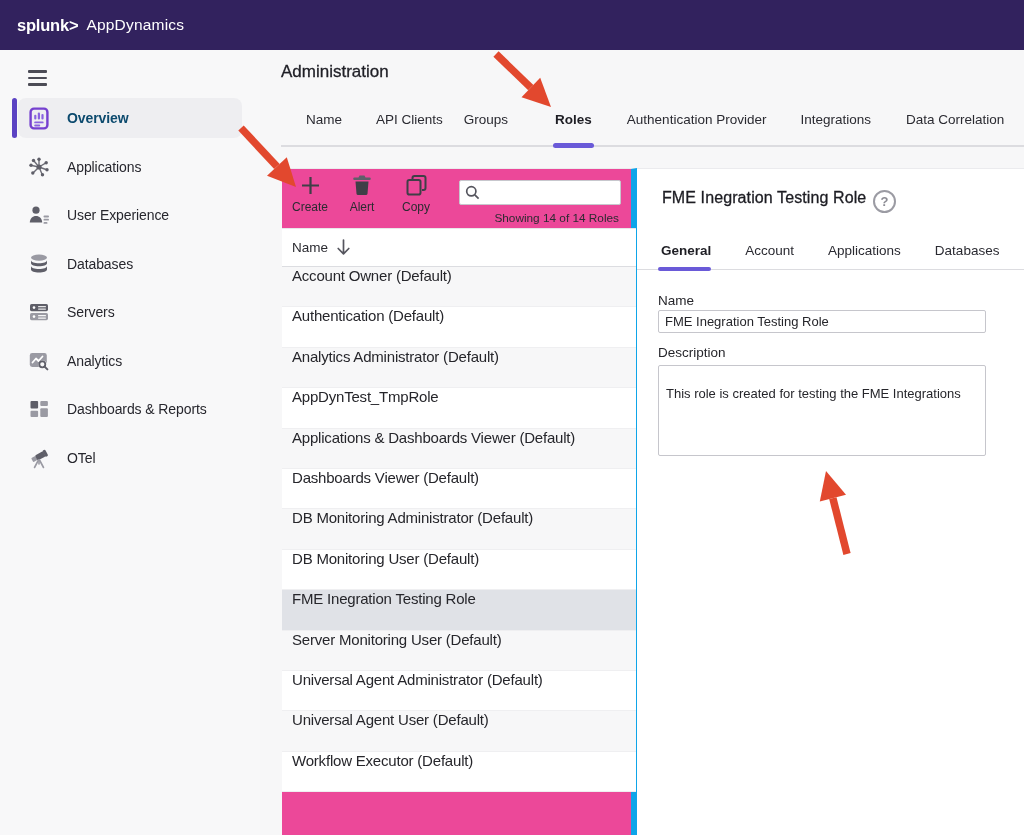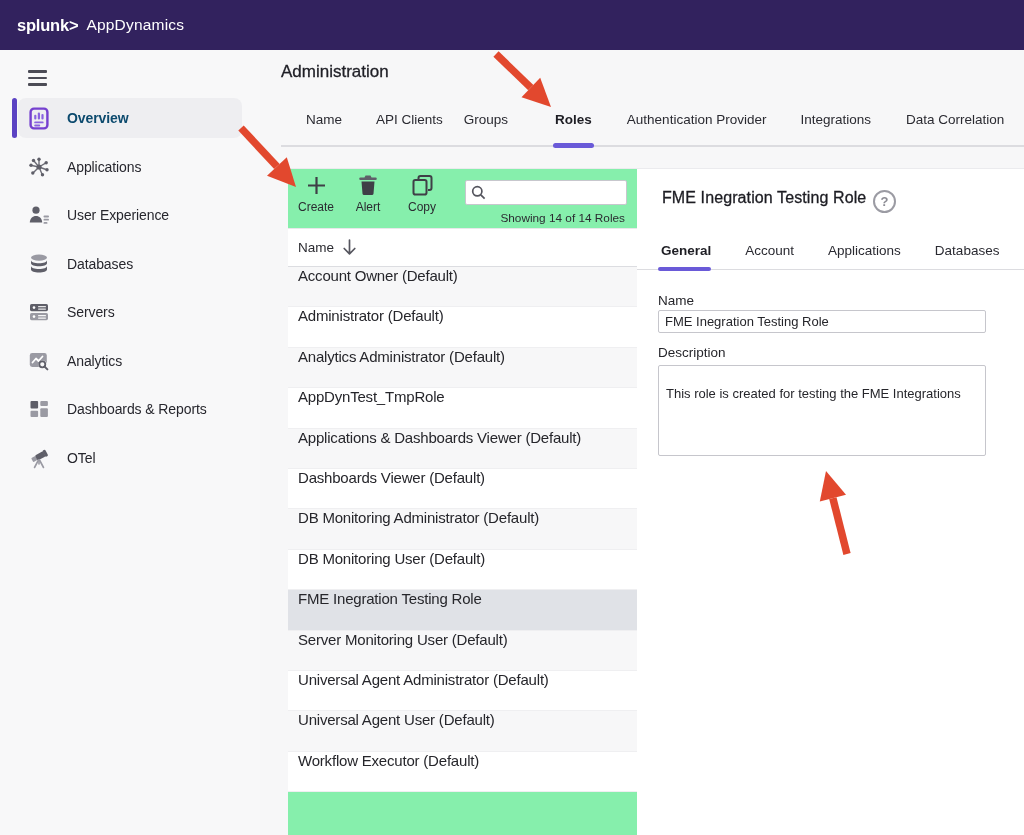--- a/index.html
+++ b/index.html
@@ -32,21 +32,21 @@
 .mtab.active::after { content:""; position:absolute; left:13px; right:13px; bottom:-2.5px; height:5px; border-radius:3px; background:#6a5ad8; z-index:2; }
 .mtab:nth-child(2) { margin-left:4px; }
 .mtab:nth-child(3) { margin-left:-9px; }
 .mtab:nth-child(4) { margin-left:17px; }
 .mtab:nth-child(5) { margin-left:5px; }
 .mtab:nth-child(6) { margin-left:4px; }
 .mtab:nth-child(7) { margin-left:5px; }
 #main-tabline { position:absolute; left:281px; top:145px; width:743px; height:2px; background:#dcdce0; }
 
 
-#left-panel { position:absolute; left:288px; top:168px; width:355px; height:667px; background:#86efac; border-right:3px solid #0ea5e9; border-top:1px solid #ebebee; }
+#left-panel { position:absolute; left:282px; top:168px; width:355px; height:667px; background:#ec4899; border-right:6px solid #0ea5e9; border-top:1px solid #ebebee; }
 #right-panel { position:absolute; left:637px; top:168px; width:387px; height:667px; background:#fff; border-top:1px solid #ebebee; }
 
 
 #toolbar { position:absolute; left:0; top:0; width:354px; height:60px; border-bottom:1px solid #e8e8ea; }
 .tool-btn { position:absolute; top:5px; width:56px; text-align:center; cursor:pointer; }
 .tool-btn .t-icon { height:22px; display:flex; justify-content:center; align-items:center; }
 .tool-btn .t-label { font-size:12px; color:#2b2b31; margin-top:4px; }
 #btn-create { left:0px; }
 #btn-delete { left:52px; }
 #btn-copy { left:106px; }
@@ -279,21 +279,21 @@
       <span class="h-label">Name</span>
       <svg width="15" height="17" viewBox="0 0 15 17">
           <path d="M7.5 1 v13 M2.2 9.5 L7.5 14.8 L12.8 9.5" fill="none" stroke="#55555e" stroke-width="1.7" stroke-linecap="round" stroke-linejoin="round"></path>
         </svg>
     </div>
     <div id="rows">
         <div class="row alt">
           <span>Account Owner (Default)</span>
         </div>
         <div class="row">
-          <span>Administrator (Default)</span>
+          <span>Authentication (Default)</span>
         </div>
         <div class="row alt">
           <span>Analytics Administrator (Default)</span>
         </div>
         <div class="row">
           <span>AppDynTest_TmpRole</span>
         </div>
         <div class="row alt">
           <span>Applications &amp; Dashboards Viewer (Default)</span>
         </div>

